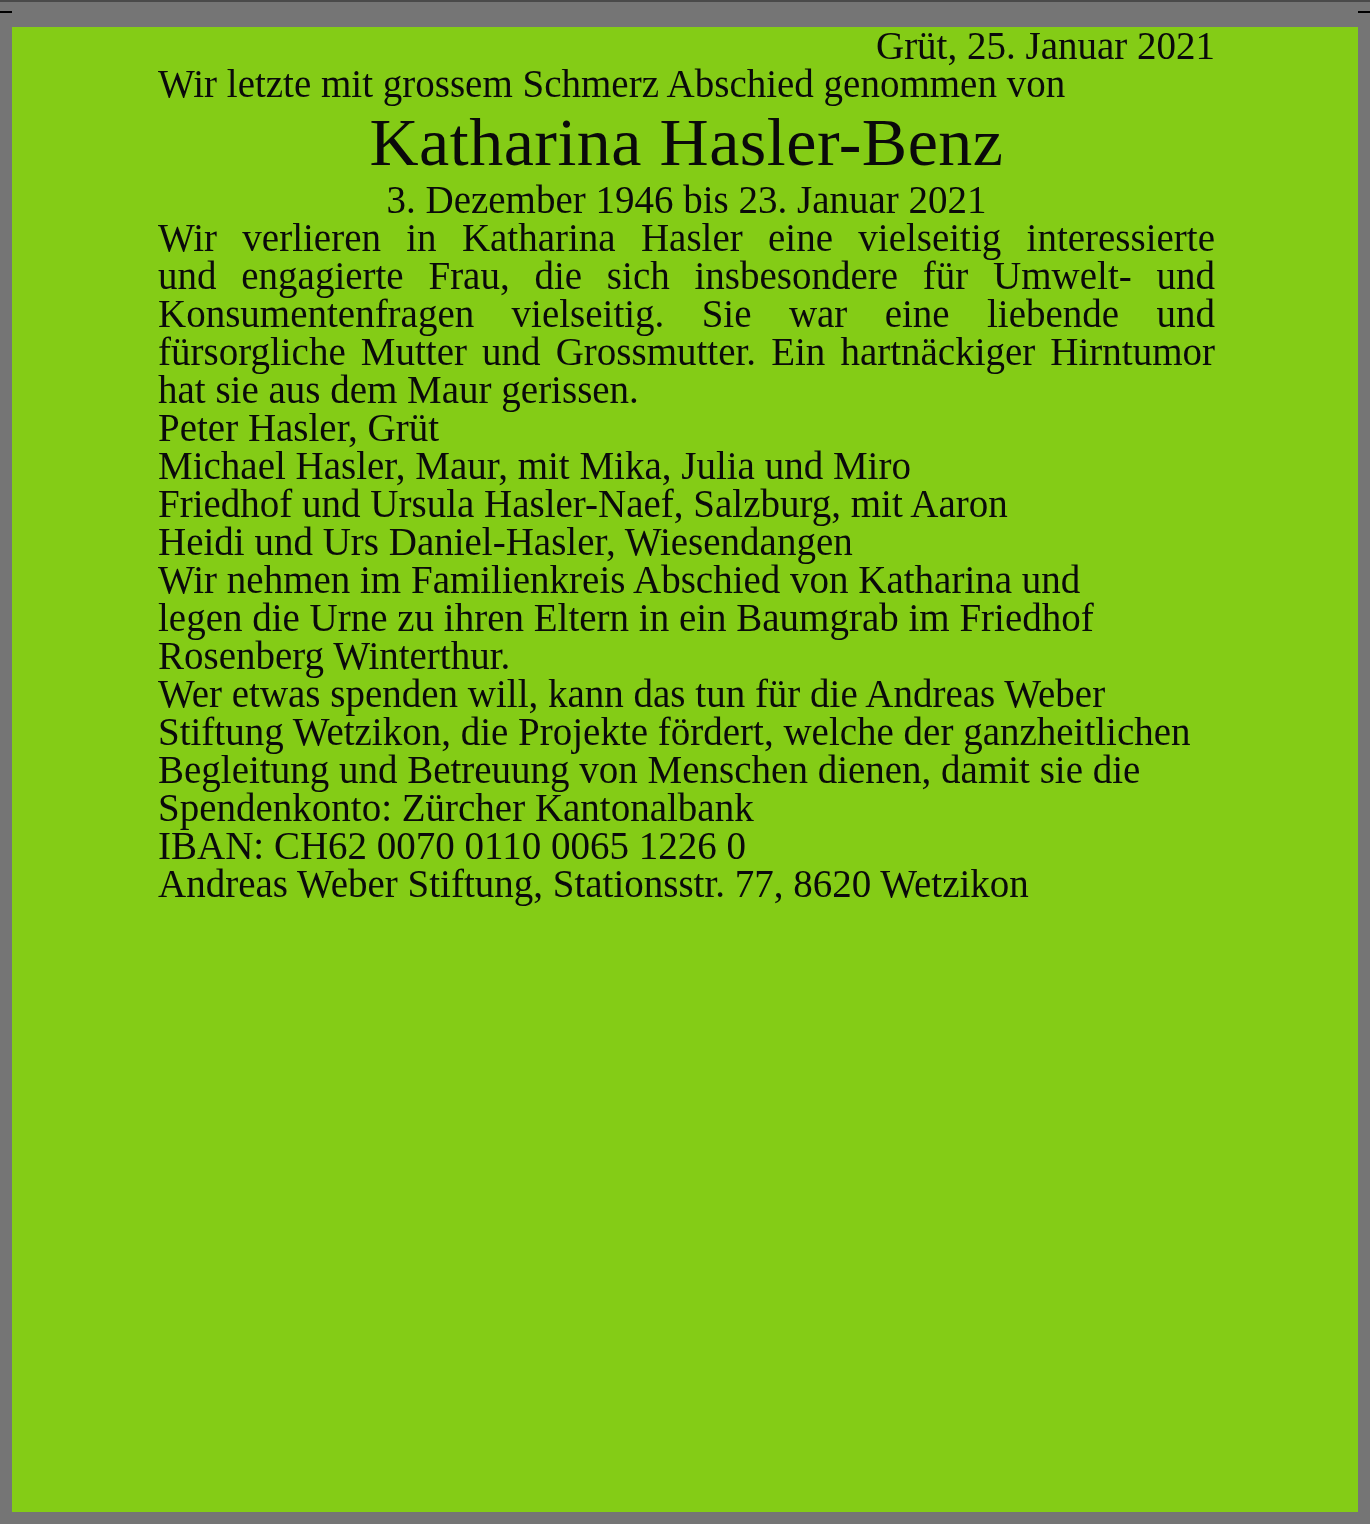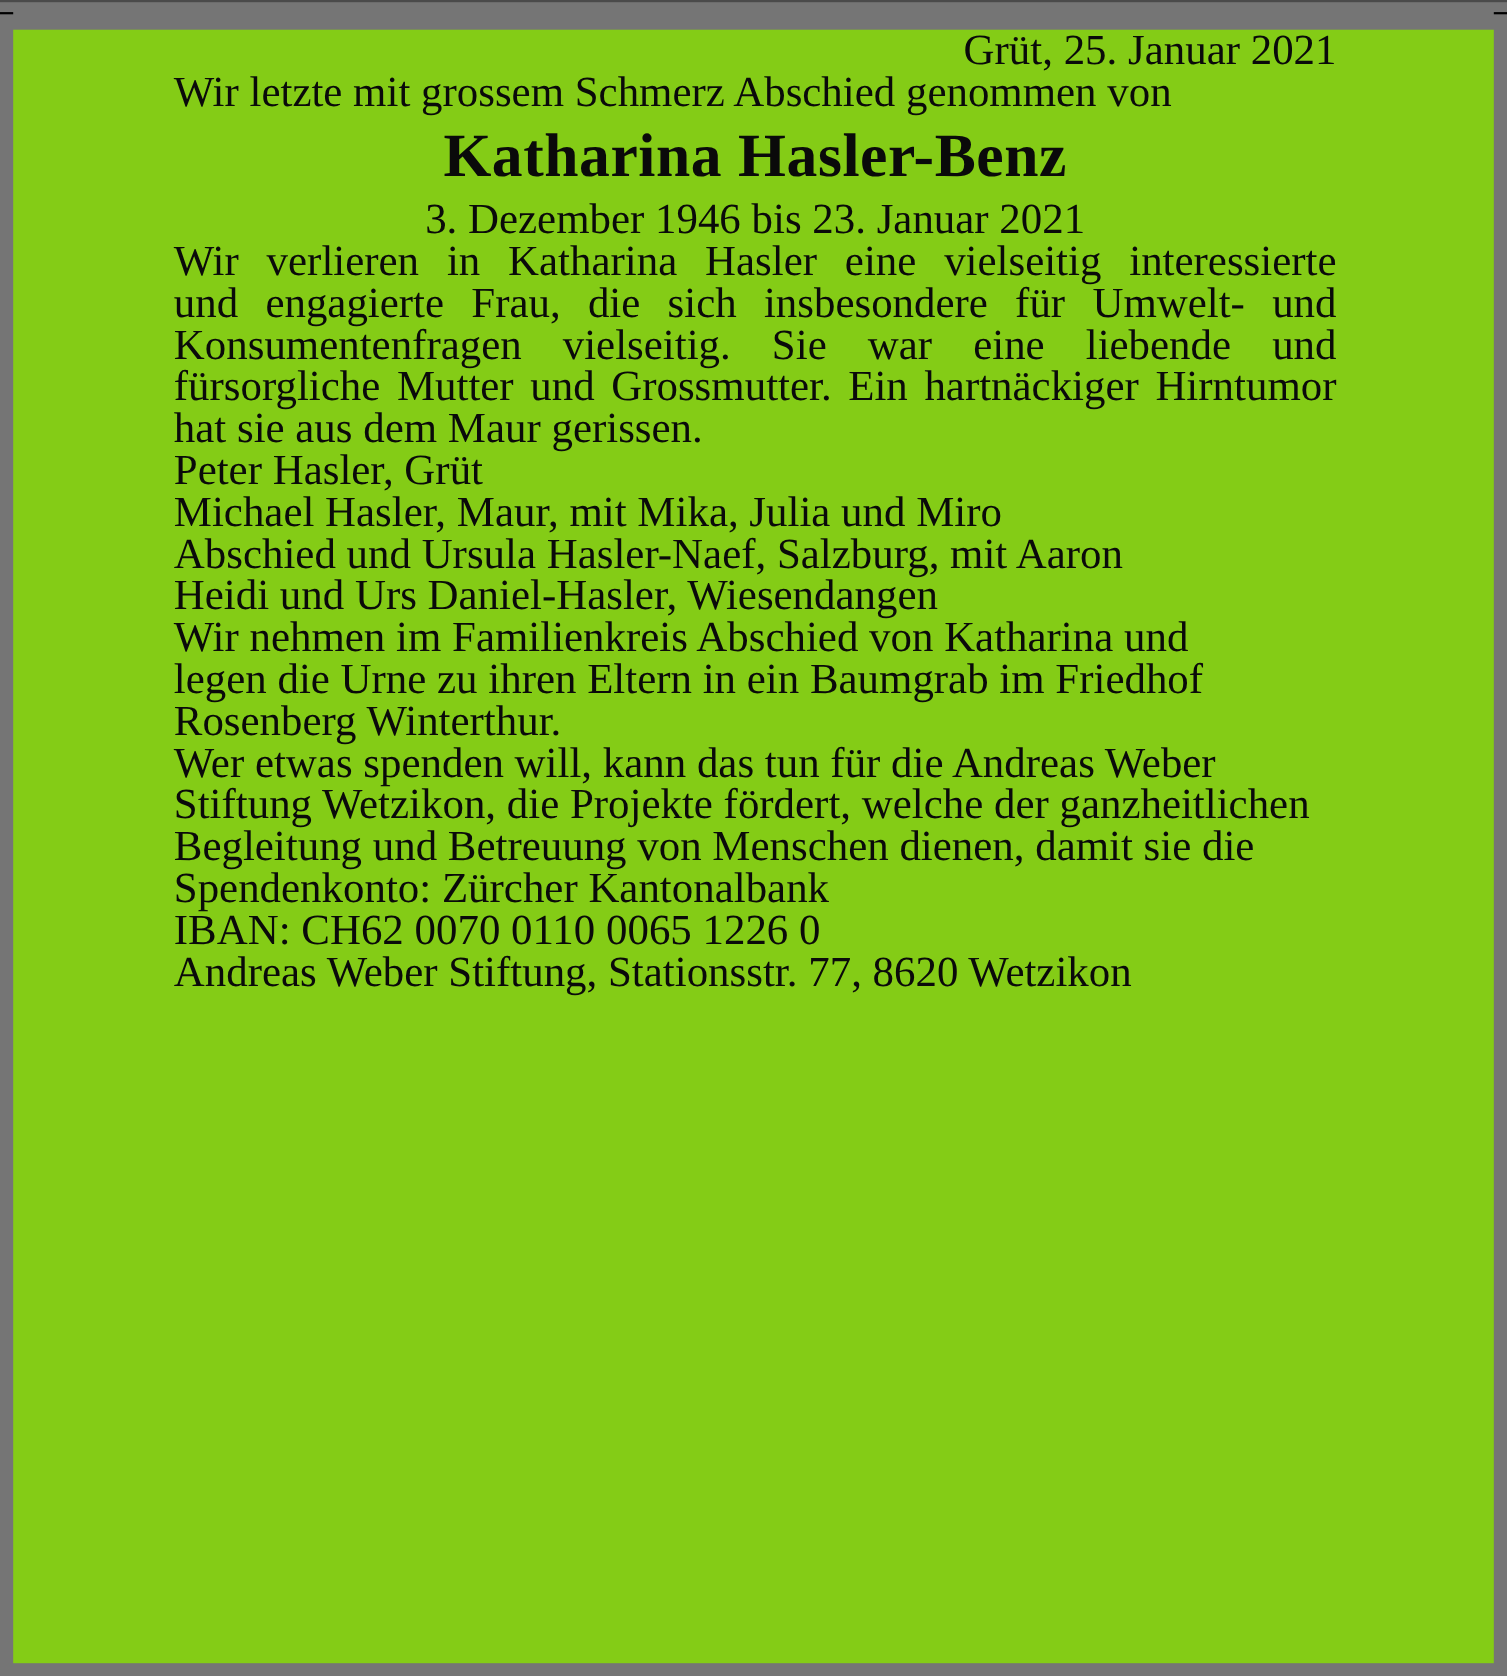--- a/index.html
+++ b/index.html
@@ -46,23 +46,23 @@
   .dateline {
     margin-top: 89px;
     text-align: right;
   }
   .intro {
     margin-top: 71px;
     text-align: left;
   }
   .name {
     margin-top: 68px;
-    font-size: 56px;
+    font-size: 68px;
     line-height: 78px;
-    font-weight: bold;
+    font-weight: normal;
     letter-spacing: 0.5px;
     text-align: center;
   }
   .lifespan {
     margin-top: 16px;
     text-align: center;
   }
   .obituary { margin-top: 65px; }
   .jline {
     text-align: justify;
@@ -104,21 +104,21 @@
       <div class="jline">Wir verlieren in Katharina Hasler eine vielseitig interessierte</div>
       <div class="jline">und engagierte Frau, die sich insbesondere für Umwelt- und</div>
       <div class="jline">Konsumentenfragen vielseitig. Sie war eine liebende und</div>
       <div class="jline">fürsorgliche Mutter und Grossmutter. Ein hartnäckiger Hirntumor</div>
       <div class="jline last">hat sie aus dem Maur gerissen.</div>
     </div>
 
     <div class="family">
       <div>Peter Hasler, Grüt</div>
       <div>Michael Hasler, Maur, mit Mika, Julia und Miro</div>
-      <div>Abschied und Ursula Hasler-Naef, Salzburg, mit Aaron</div>
+      <div>Friedhof und Ursula Hasler-Naef, Salzburg, mit Aaron</div>
       <div>Heidi und Urs Daniel-Hasler, Wiesendangen</div>
     </div>
 
     <div class="center-block farewell">
       <div>Wir nehmen im Familienkreis Abschied von Katharina und</div>
       <div>legen die Urne zu ihren Eltern in ein Baumgrab im Friedhof</div>
       <div>Rosenberg Winterthur.</div>
     </div>
 
     <div class="center-block donation">

